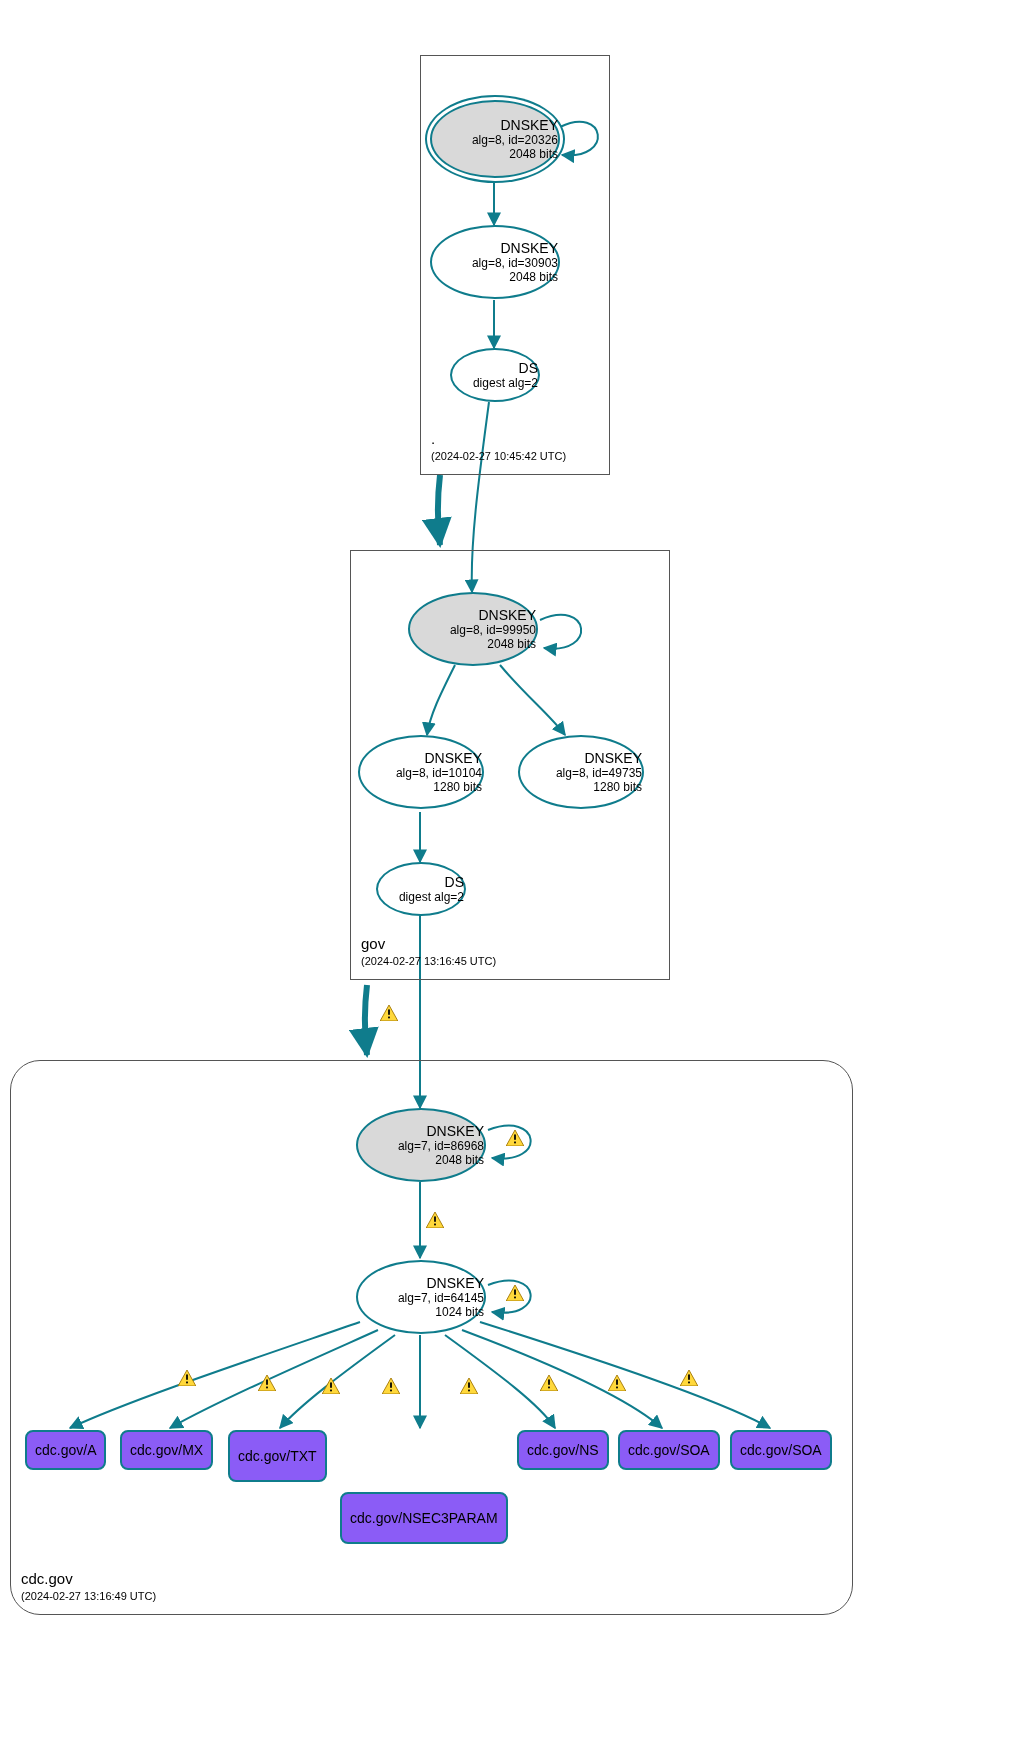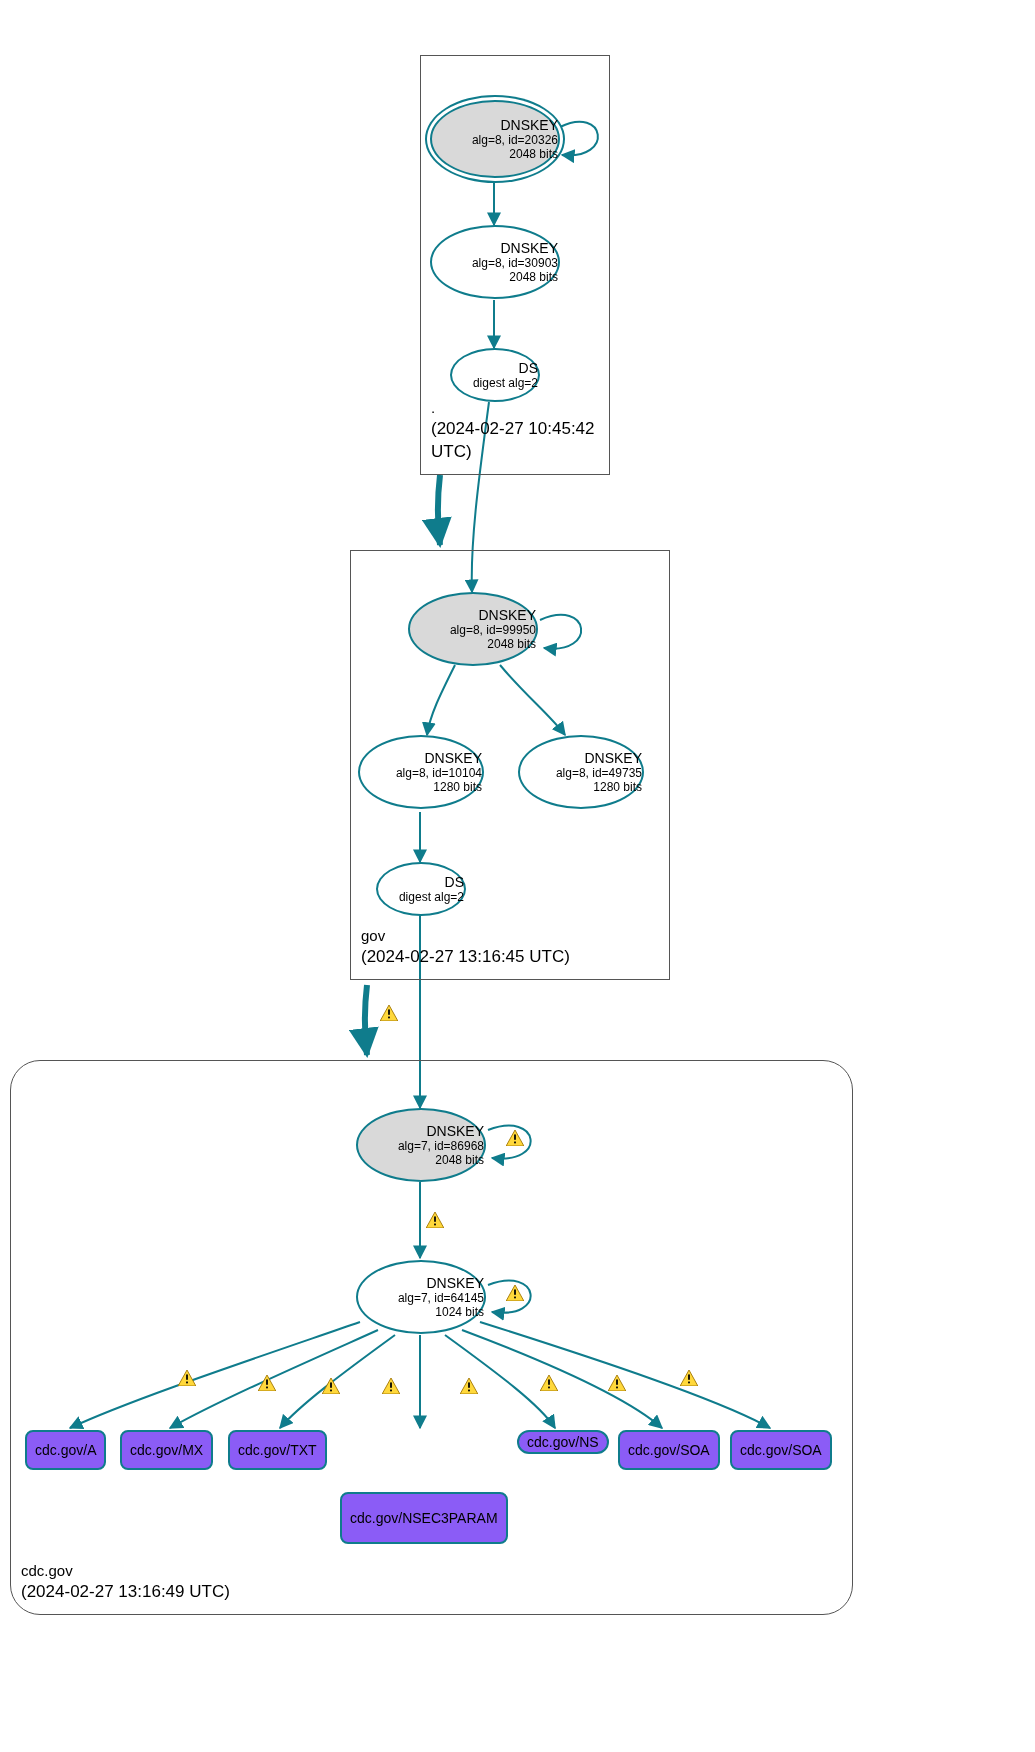--- a/index.html
+++ b/index.html
@@ -29,21 +29,21 @@
     background: transparent;
   }
   .zone-label {
     position: absolute;
     left: 10px;
     bottom: 10px;
     font-size: 15px;
     line-height: 1.35;
   }
   .zone-label .zname { display:block; }
-  .zone-label .ztime { display:block; font-size: 17px; }
+  .zone-label .ztime { display:block; font-size: 11px; }
   .node {
     position: absolute;
     display:flex;
     flex-direction:column;
     align-items:flex-end;
     justify-content:center;
     text-align:center;
     box-sizing:border-box;
   }
   .ellipse {
@@ -189,27 +189,27 @@
     <div class="sub">alg=7, id=64145</div>
     <div class="sub">1024 bits</div>
   </div>
 
   <div class="node rrset" style="left:25px;  top:1430px; height:40px;">
       <span>cdc.gov/A</span>
     </div>
   <div class="node rrset" style="left:120px; top:1430px; height:40px;">
       <span>cdc.gov/MX</span>
     </div>
-  <div class="node rrset" style="left:228px; top:1430px; height:40px;">
+  <div class="node rrset" style="left:228px; top:1430px; height:52px;">
       <span>cdc.gov/TXT</span>
     </div>
   <div class="node rrset" style="left:340px; top:1492px; height:52px;">
       <span>cdc.gov/NSEC3PARAM</span>
     </div>
-  <div class="node rrset" style="left:517px; top:1430px; height:24px;border-radius:17px;">
+  <div class="node rrset" style="left:517px; top:1430px; height:40px;">
       <span>cdc.gov/NS</span>
     </div>
   <div class="node rrset" style="left:618px; top:1430px; height:40px;">
       <span>cdc.gov/SOA</span>
     </div>
   <div class="node rrset" style="left:730px; top:1430px; height:40px;">
       <span>cdc.gov/SOA</span>
     </div>
 
   <span class="warn" style="left:380px; top:1005px;">

